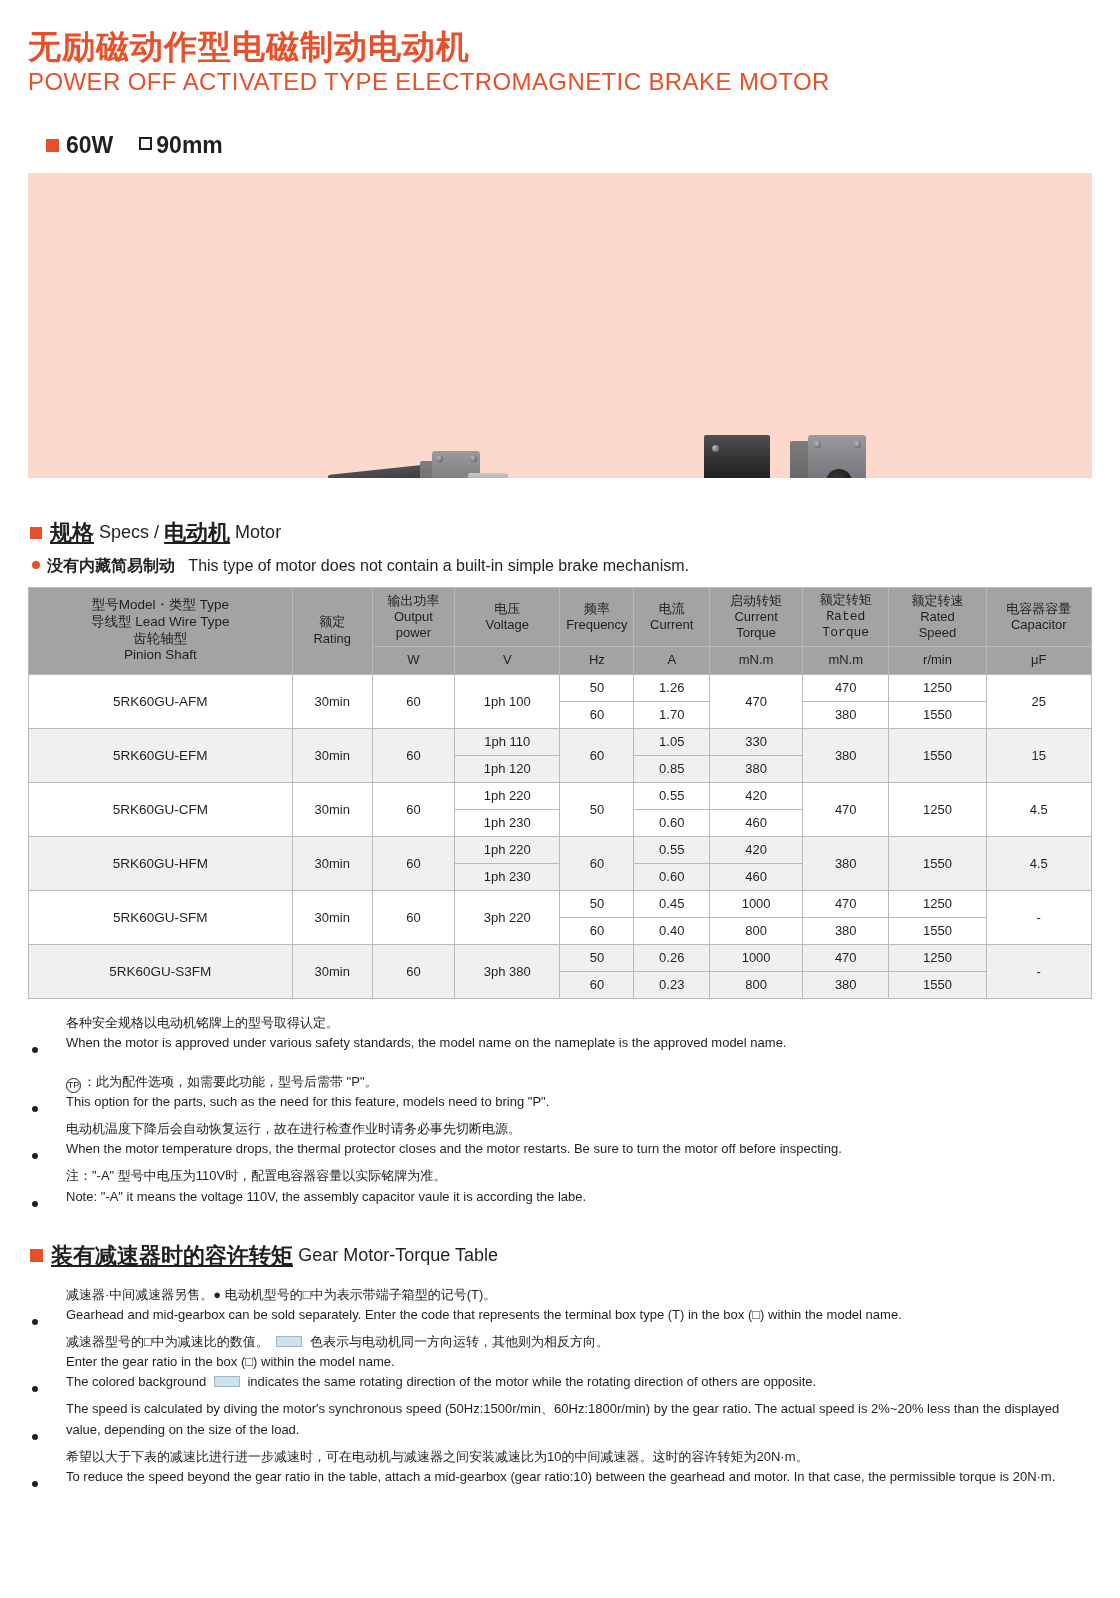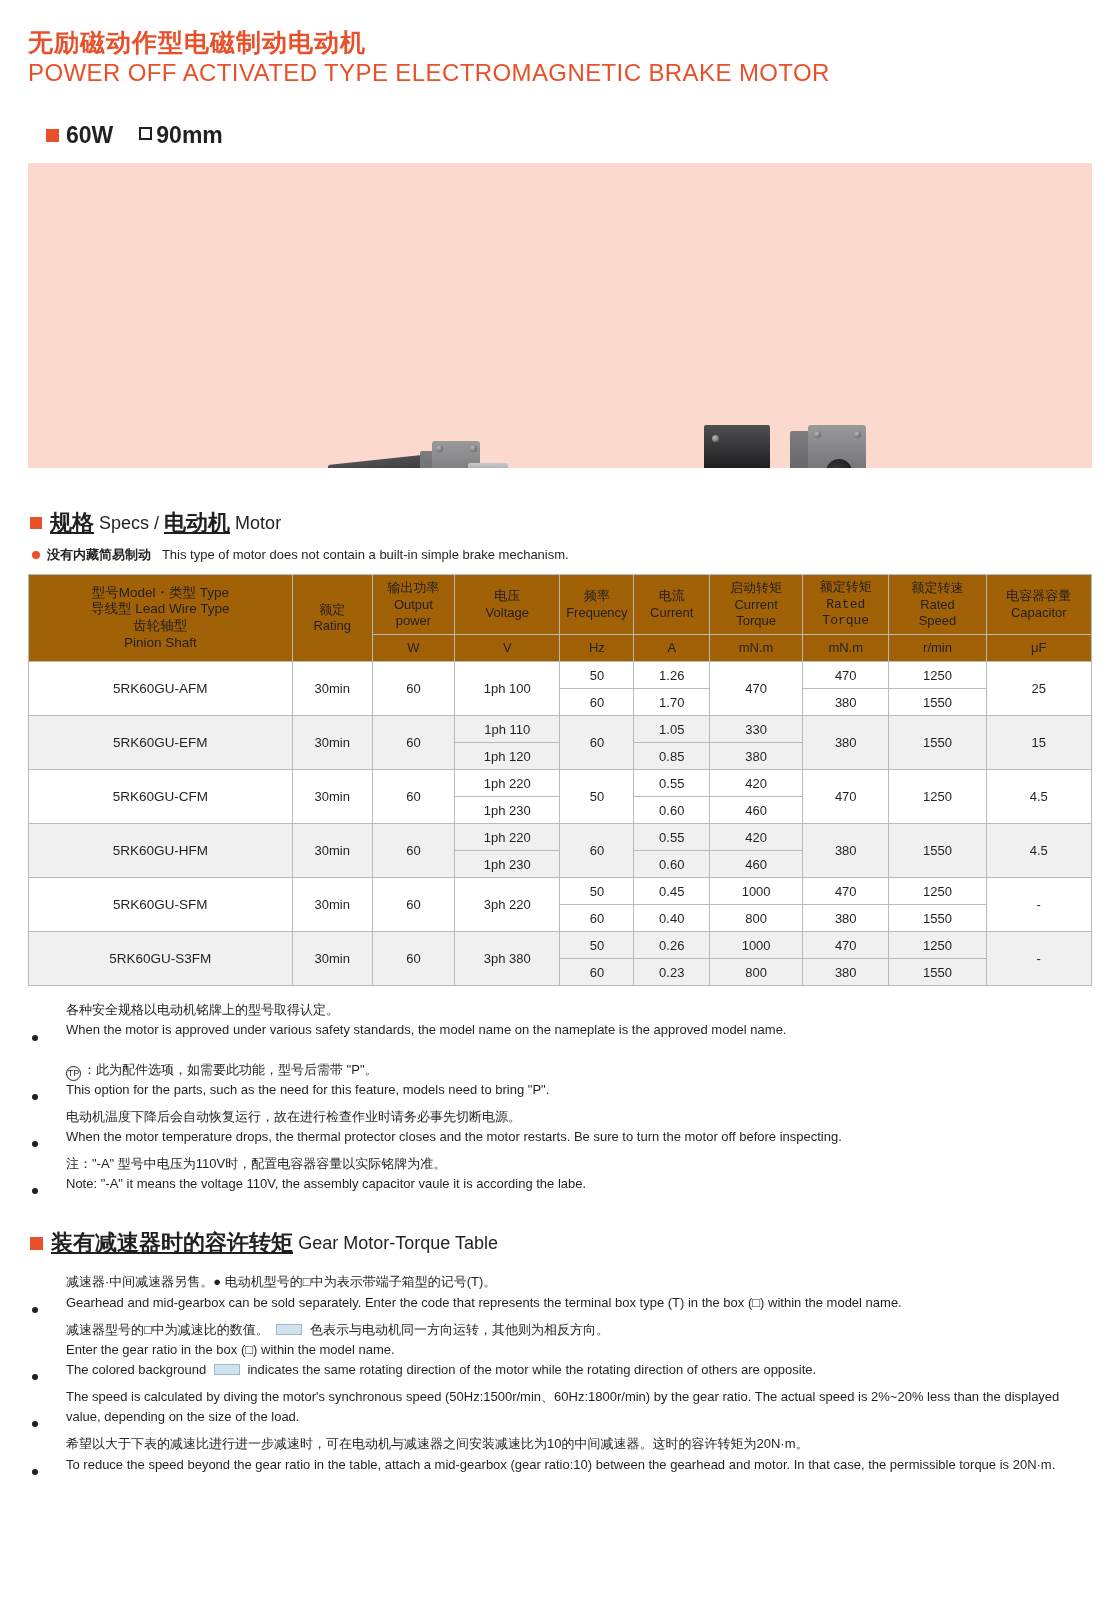--- a/index.html
+++ b/index.html
@@ -10,21 +10,21 @@
     background: #ffffff;
     font-family: "Liberation Sans", sans-serif;
     color: #231f20;
     position: relative;
   }
   .page { padding: 20px 28px 10px 28px; width: 1120px; }
 
   
   .header { margin: 8px 0 0 0; }
   .header-cn {
-    font-size: 25px;
+    font-size: 33px;
     font-weight: bold;
     color: #e8502a;
     letter-spacing: 1px;
     line-height: 1.15;
   }
   .header-en {
     font-size: 24px;
     color: #e8502a;
     letter-spacing: 0.4px;
     line-height: 1.15;
@@ -108,21 +108,21 @@
     color: #231f20;
   }
   .sec-head .sq-marker { width: 12px; height: 12px; margin-right: 8px; }
   .sec-cn { font-weight: bold; font-size: 22px; text-decoration: underline; }
   .sec-en { font-weight: normal; font-size: 18px; }
 
   .note-dot-line {
     display: flex;
     align-items: flex-start;
     margin: 6px 0 10px 4px;
-    font-size: 13px;
+    font-size: 16px;
   }
   .dot {
     width: 8px; height: 8px;
     background: #e8502a;
     border-radius: 50%;
     display: inline-block;
     margin: 5px 7px 0 0;
     flex: none;
   }
   .note-cn { font-weight: bold; }
@@ -133,21 +133,21 @@
     width: 1064px;
     font-size: 13px;
   }
   table.spec th, table.spec td {
     border: 1px solid #b9b9b9;
     text-align: center;
     vertical-align: middle;
     padding: 4px 2px;
   }
   table.spec thead th {
-    background: #a16207;
+    background: #a3a3a3;
     font-weight: normal;
     line-height: 1.25;
     padding: 5px 3px;
   }
   .th-main { font-size: 13.5px; }
   tbody tr.alt td { background: #f0f0f0; }
   td.model { font-size: 13.5px; }
   .r-h { height: 27px; }
 
   

